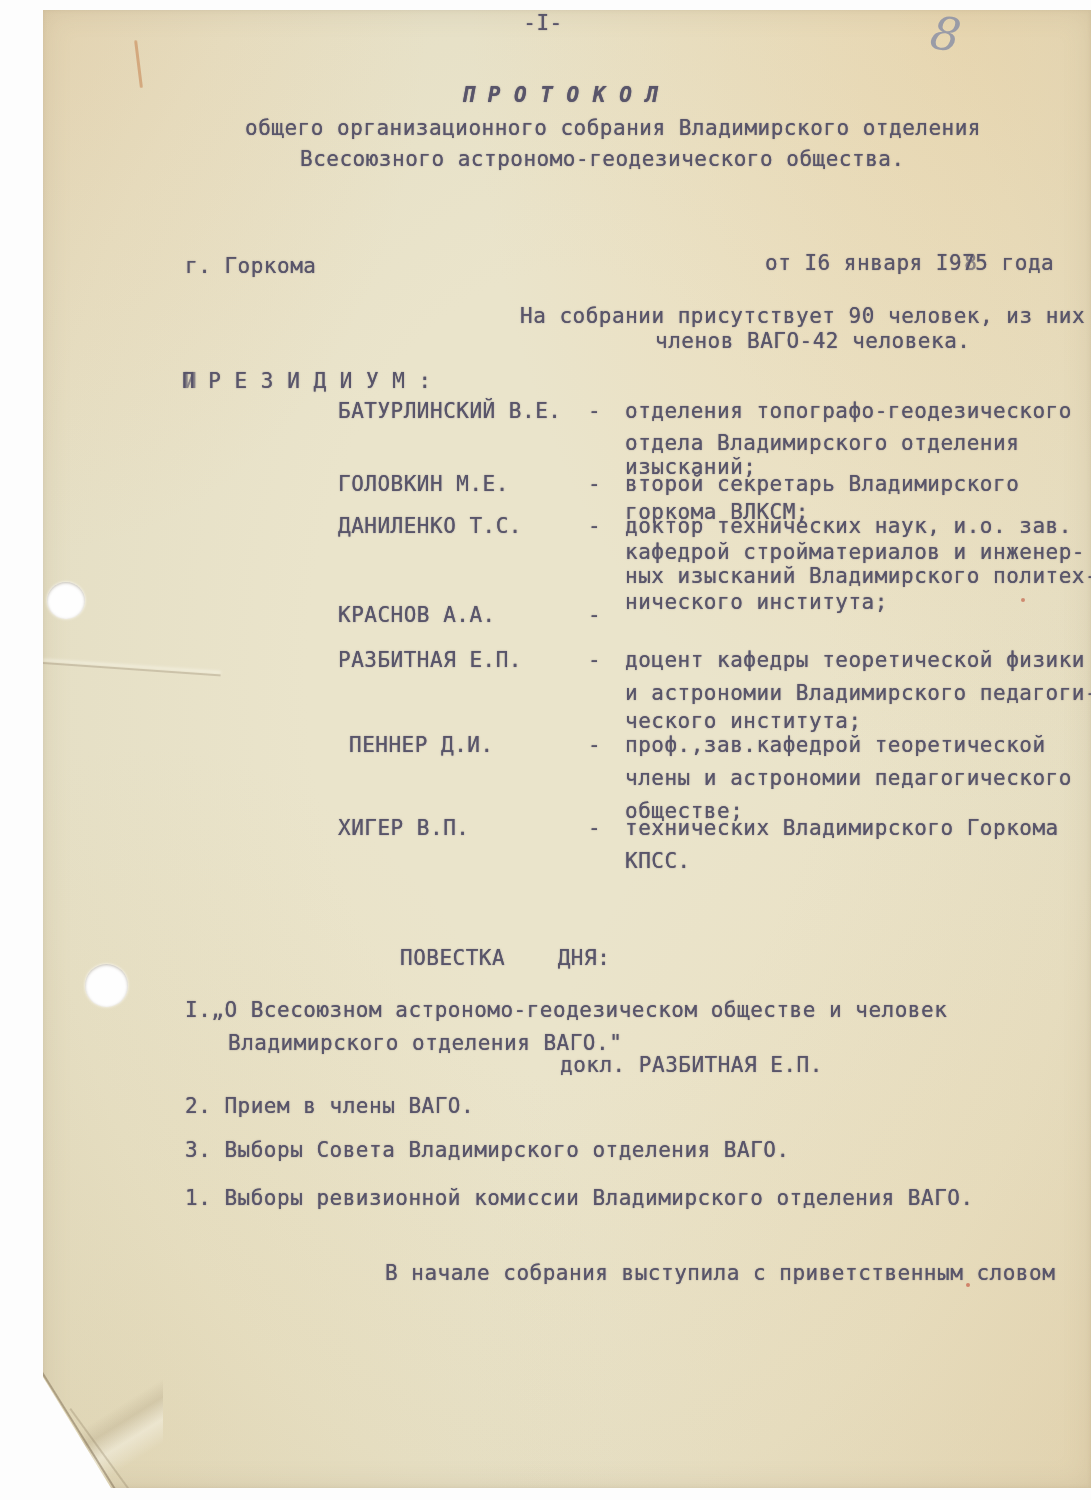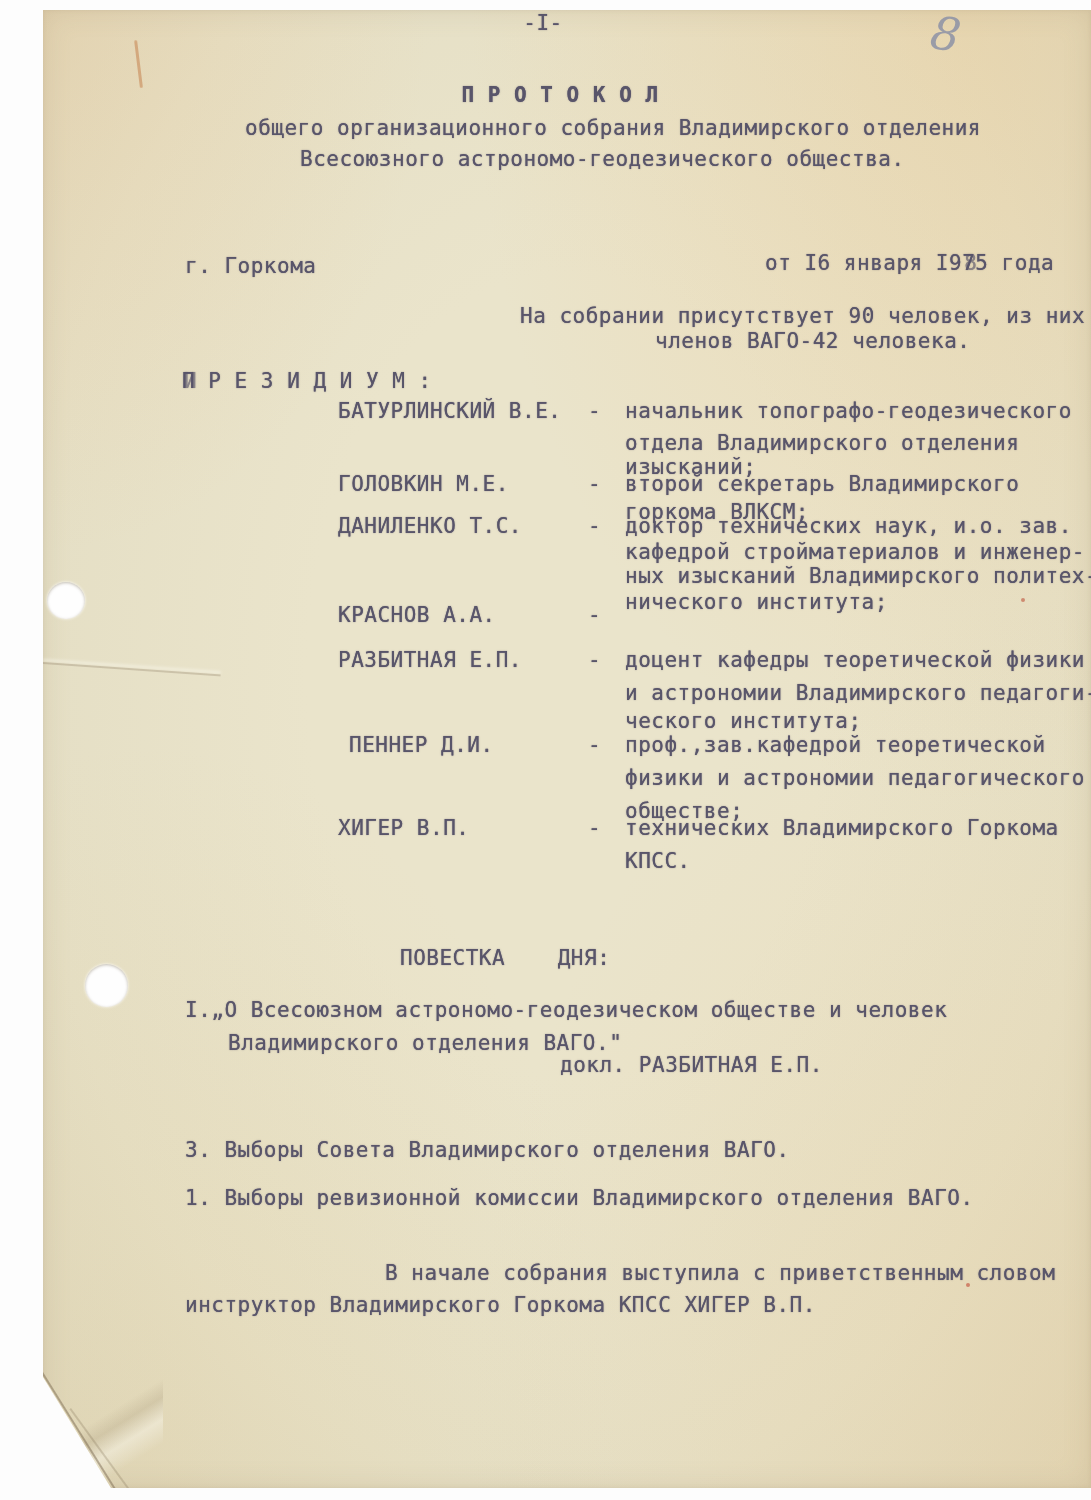--- a/index.html
+++ b/index.html
@@ -24,21 +24,21 @@
     box-shadow: inset 0 0 28px rgba(150,130,95,.18), inset 0 0 4px rgba(150,130,95,.15);
     pointer-events:none;
   }
   .t {
     position:absolute; white-space:pre;
     font:21px/27px "DejaVu Sans Mono", monospace;
     letter-spacing:.5px;
     color:#59556a;
     text-shadow: 0 0 .7px rgba(86,82,104,.85), 0 0 2.2px rgba(86,82,104,.22);
   }
-  .bold { font-weight:bold; }
+  .bold { font-weight:bold;font-style:italic; }
   .ctr  { text-align:center; }
   .ostk { position:relative; display:inline-block; }
   .ostk .under { position:absolute; left:2px; top:0; opacity:.65; }
   .hole {
     position:absolute; border-radius:50%; background:#fefefe;
     box-shadow: inset 0 1px 3px rgba(125,112,88,.45), 0 0 3px rgba(255,255,255,.9);
   }
   .crease-tl {
     position:absolute; left:0; top:652px; width:178px; height:2px;
     background:rgba(122,106,80,.26);
@@ -101,21 +101,21 @@
     <div class="t" style="left:142px;top:243px">г. Горкома</div>
     <div class="t" style="left:722px;top:240px"><span>от I6 января I9</span><span class="ostk"><span>7</span><span class="under">8</span></span><span>5 года</span></div>
 
     <div class="t" style="left:477px;top:293px">На собрании присутствует 90 человек, из них</div>
     <div class="t" style="left:612px;top:318px">членов ВАГО-42 человека.</div>
 
     <div class="t" style="left:139px;top:358px"><span class="ostk"><span>П</span><span class="under">И</span></span><span> Р Е З И Д И У М :</span></div>
 
     <div class="t" style="left:295px;top:388px">БАТУРЛИНСКИЙ В.Е.</div>
     <div class="t" style="left:545px;top:388px">-</div>
-    <div class="t" style="left:582px;top:388px">начальник топографо-геодезического</div>
+    <div class="t" style="left:582px;top:388px">отделения топографо-геодезического</div>
     <div class="t" style="left:582px;top:420px">отдела Владимирского отделения</div>
     <div class="t" style="left:582px;top:444px">изысканий;</div>
 
     <div class="t" style="left:295px;top:461px">ГОЛОВКИН М.Е.</div>
     <div class="t" style="left:545px;top:461px">-</div>
     <div class="t" style="left:582px;top:461px">второй секретарь Владимирского</div>
     <div class="t" style="left:582px;top:489px">горкома ВЛКСМ;</div>
 
     <div class="t" style="left:295px;top:503px">ДАНИЛЕНКО Т.С.</div>
     <div class="t" style="left:545px;top:503px">-</div>
@@ -129,32 +129,32 @@
 
     <div class="t" style="left:295px;top:637px">РАЗБИТНАЯ Е.П.</div>
     <div class="t" style="left:545px;top:637px">-</div>
     <div class="t" style="left:582px;top:637px">доцент кафедры теоретической физики</div>
     <div class="t" style="left:582px;top:670px">и астрономии Владимирского педагоги-</div>
     <div class="t" style="left:582px;top:698px">ческого института;</div>
 
     <div class="t" style="left:306px;top:722px">ПЕННЕР Д.И.</div>
     <div class="t" style="left:545px;top:722px">-</div>
     <div class="t" style="left:582px;top:722px">проф.,зав.кафедрой теоретической</div>
-    <div class="t" style="left:582px;top:755px">физики и астрономии педагогического</div>
+    <div class="t" style="left:582px;top:755px">члены и астрономии педагогического</div>
     <div class="t" style="left:582px;top:788px">обществе;</div>
 
     <div class="t" style="left:295px;top:805px">ХИГЕР В.П.</div>
     <div class="t" style="left:545px;top:805px">-</div>
     <div class="t" style="left:582px;top:805px">технических Владимирского Горкома</div>
     <div class="t" style="left:582px;top:838px">КПСС.</div>
 
     <div class="t" style="left:357px;top:935px">ПОВЕСТКА    ДНЯ:</div>
     <div class="t" style="left:142px;top:987px">I.„О Всесоюзном астрономо-геодезическом обществе и человек</div>
     <div class="t" style="left:185px;top:1020px">Владимирского отделения ВАГО."</div>
     <div class="t" style="left:517px;top:1042px">докл. РАЗБИТНАЯ Е.П.</div>
+    <div class="t" style="left:142px;top:1083px">2. Прием в члены ВАГО.</div>
     <div class="t" style="left:142px;top:1127px">3. Выборы Совета Владимирского отделения ВАГО.</div>
     <div class="t" style="left:142px;top:1175px">1. Выборы ревизионной комиссии Владимирского отделения ВАГО.</div>
 
     <div class="t" style="left:342px;top:1250px">В начале собрания выступила с приветственным словом</div>
-    <div class="t" style="left:142px;top:1282px">инструктор Владимирского Горкома КПСС ХИГЕР В.П.</div>
 
   </div>
 </div>
 
 </body></html>

